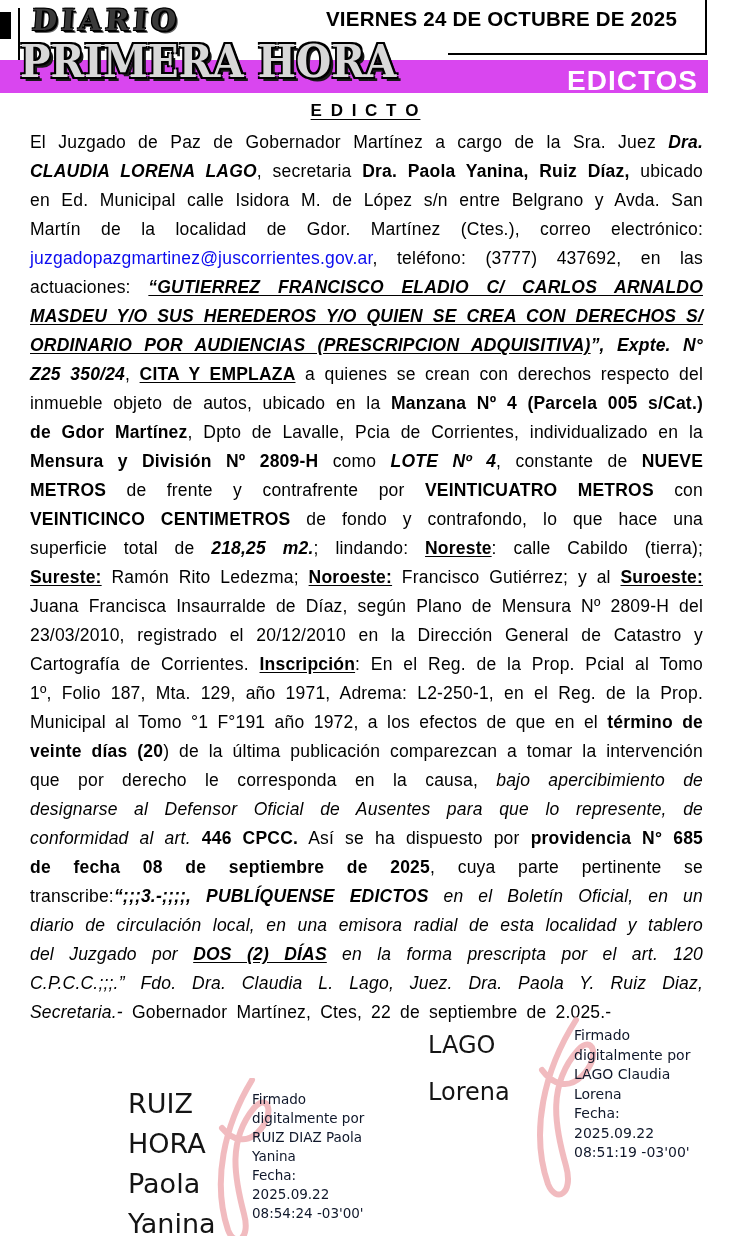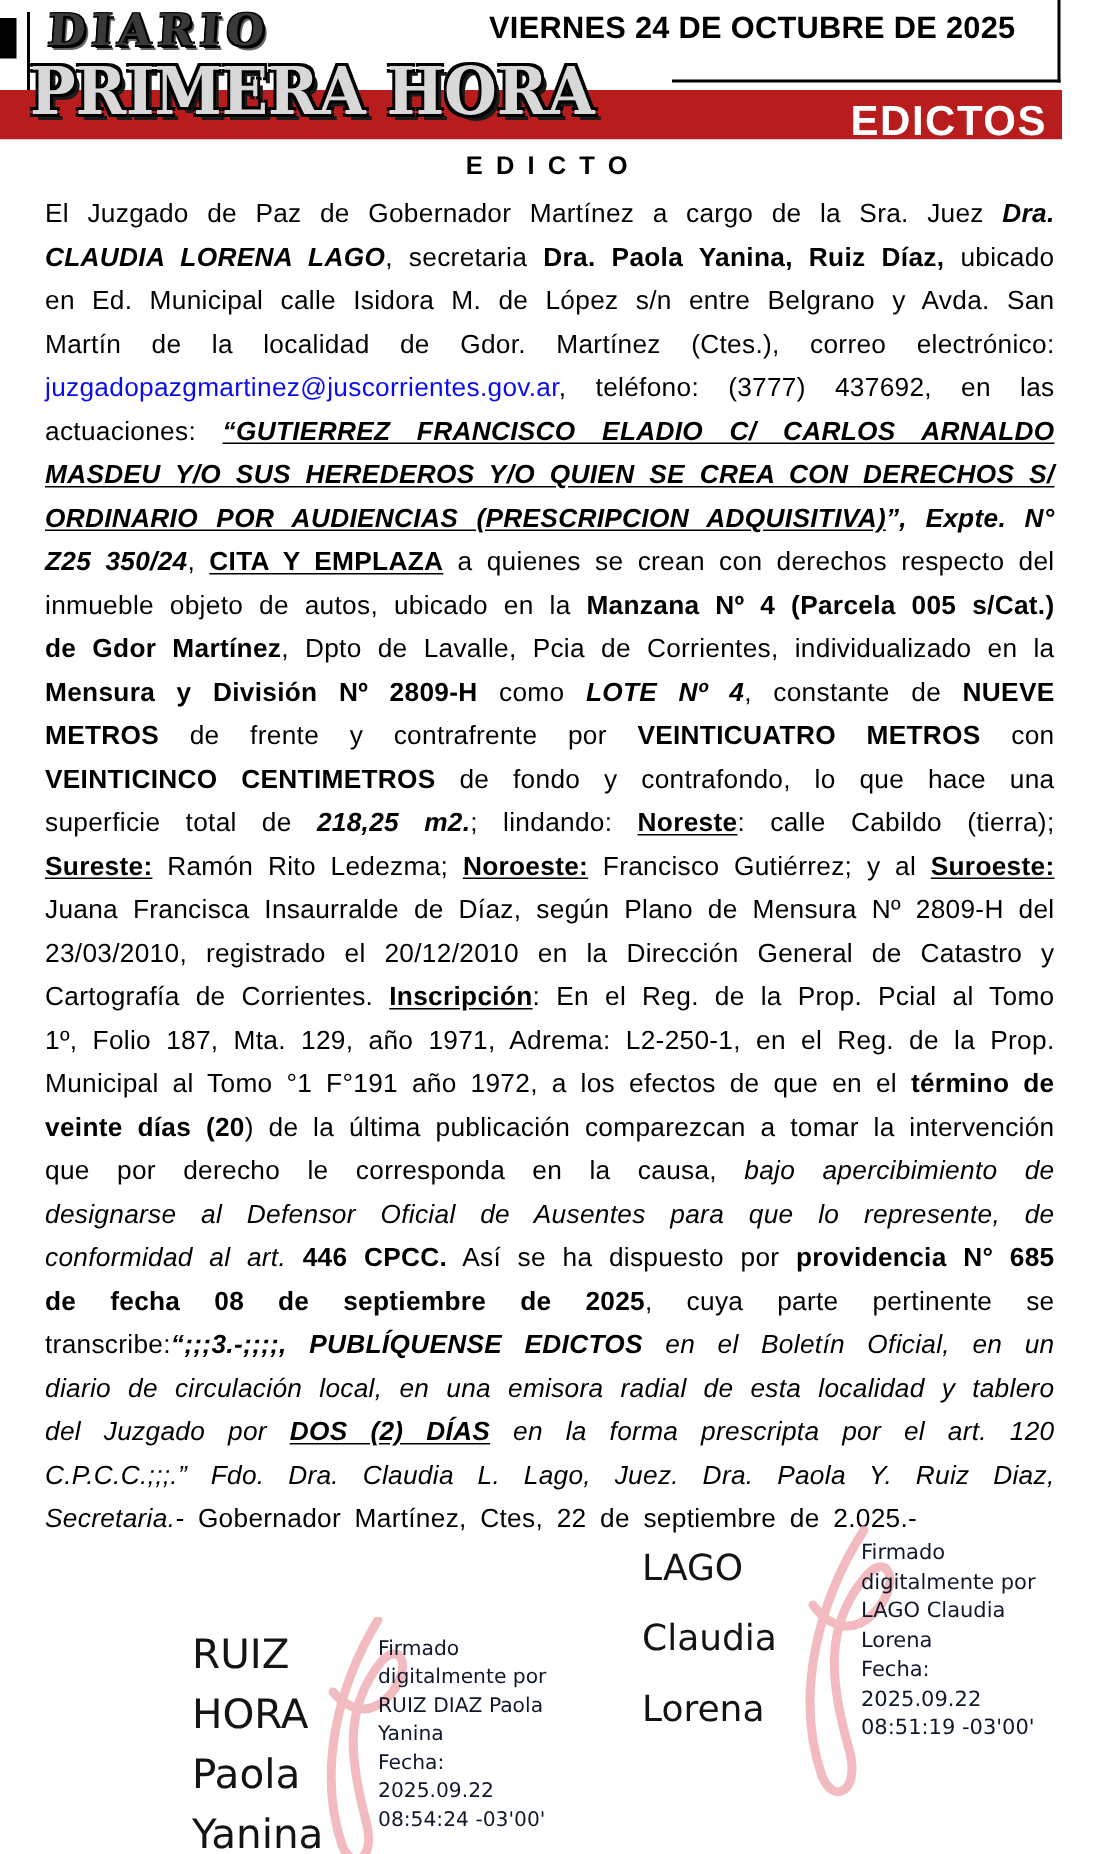--- a/index.html
+++ b/index.html
@@ -5,21 +5,21 @@
   * { margin:0; padding:0; box-sizing:border-box; }
   body { background:#fff; }
   .page {
     position:relative; width:731px; height:1236px; margin:0 auto;
     background:#fff; overflow:hidden;
     font-family:"Liberation Sans", sans-serif; color:#000;
   }
 
   
   .masthead { position:absolute; top:0; left:0; width:731px; height:93px; overflow:hidden; background:#fff; }
-  .mh-band { position:absolute; left:0; top:60px; width:708px; height:33px; background:#b91c1c; overflow:hidden; }
+  .mh-band { position:absolute; left:0; top:60px; width:708px; height:33px; background:#d946ef; overflow:hidden; }
   .mh-edictos {
     position:absolute; right:10px; top:5px;
     font-family:"Liberation Sans", sans-serif; font-weight:bold; font-size:28px;
     color:#fff; letter-spacing:1px; white-space:nowrap;
   }
   .mh-diario {
     position:absolute; left:32px; top:3px;
     font-family:"DejaVu Serif", serif; font-weight:bold; font-size:29px;
     letter-spacing:4px; color:#3a3a3a; transform:skewX(-4deg); white-space:nowrap;
     text-shadow:-1px -1px 0 #000, 1px -1px 0 #000, -1px 1px 0 #000, 2px 2px 0 #000, 3px 3px 0 #666;
@@ -36,21 +36,21 @@
   }
   .mh-line-right { position:absolute; left:705px; top:0; width:2px; height:55px; background:#000; }
   .mh-line-h     { position:absolute; left:448px; top:53px; width:259px; height:2px; background:#000; }
   .mh-line-left  { position:absolute; left:18px; top:8px; width:2px; height:52px; background:#000; }
   .mh-block      { position:absolute; left:0; top:12px; width:11px; height:27px; background:#000; }
 
   
   .edict-title {
     margin-top:101px; text-align:center;
     font-size:17px; font-weight:bold; letter-spacing:2px;
-    text-underline-offset:3px;
+    text-decoration:underline; text-underline-offset:3px;
   }
 
   
   .edict-body {
     margin:7px 28px 0 30px;
     font-size:17.5px; line-height:29px;
     text-align:justify; letter-spacing:.2px; word-spacing:4px;
   }
   .sb { font-weight:bold; }
   .si { font-style:italic; }
@@ -119,21 +119,20 @@
         <div>08:54:24 -03'00'</div>
       </div>
 
     <div class="flourish flourish-right">
       <svg viewBox="0 0 74 188" width="74" height="188" aria-hidden="true">
         <path d="M50,4 C18,54 4,116 22,168 C30,188 48,178 40,150 C28,108 22,68 52,34 C66,18 76,40 56,60 C42,74 26,68 16,54" fill="none" stroke-width="6" stroke-linecap="round" opacity="0.75"></path>
       </svg>
     </div>
     <div class="sig-name sig-name-right">
         <div>LAGO</div>
-        <div>Claudia</div>
         <div>Lorena</div>
       </div>
     <div class="sig-details sig-details-right">
         <div>Firmado</div>
         <div>digitalmente por</div>
         <div>LAGO Claudia</div>
         <div>Lorena</div>
         <div>Fecha:</div>
         <div>2025.09.22</div>
         <div>08:51:19 -03'00'</div>

